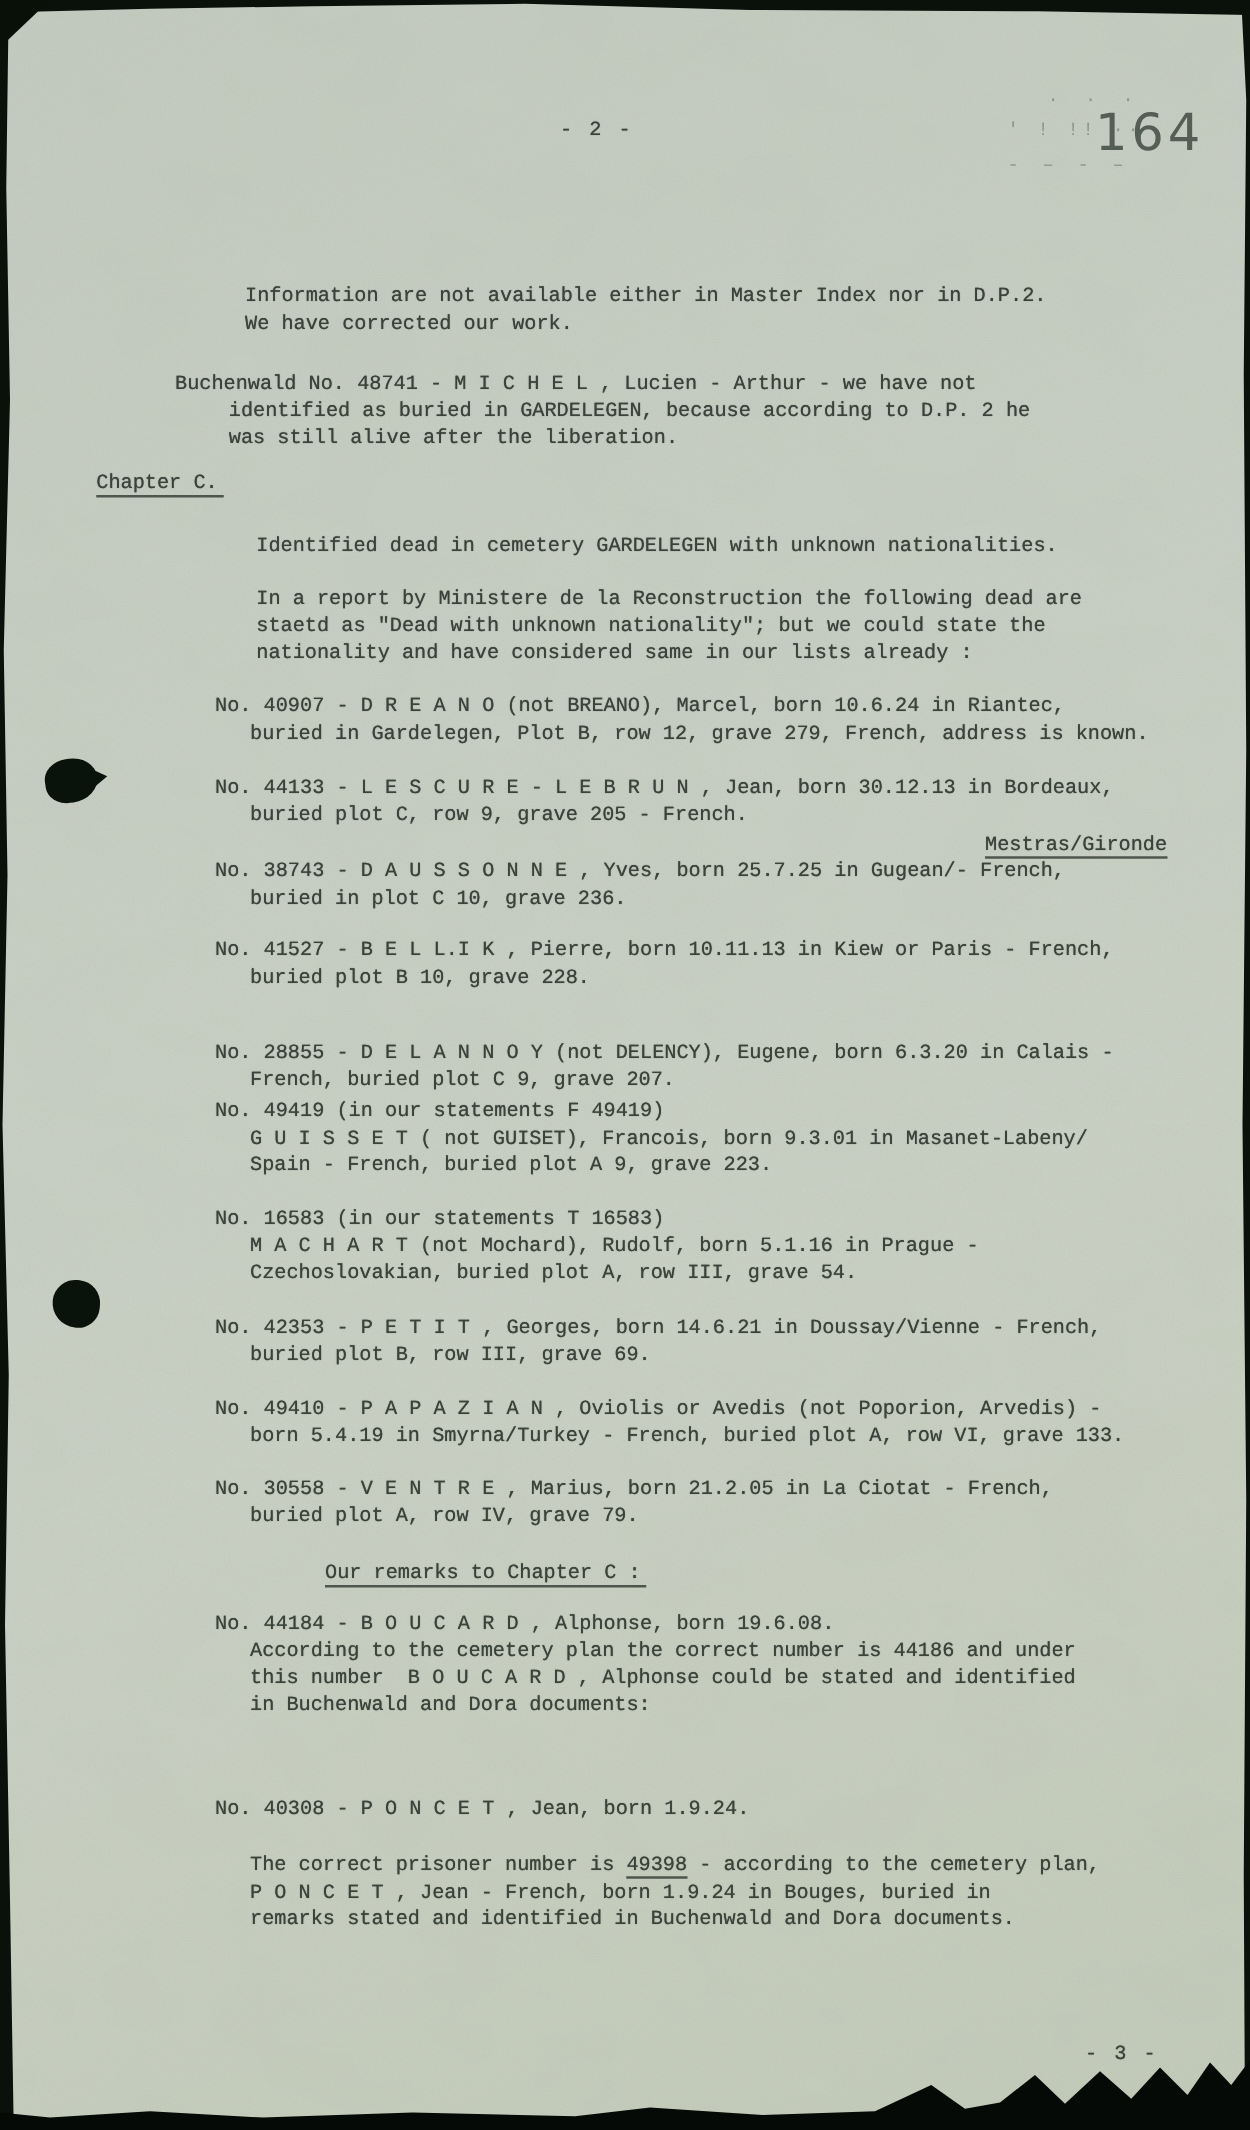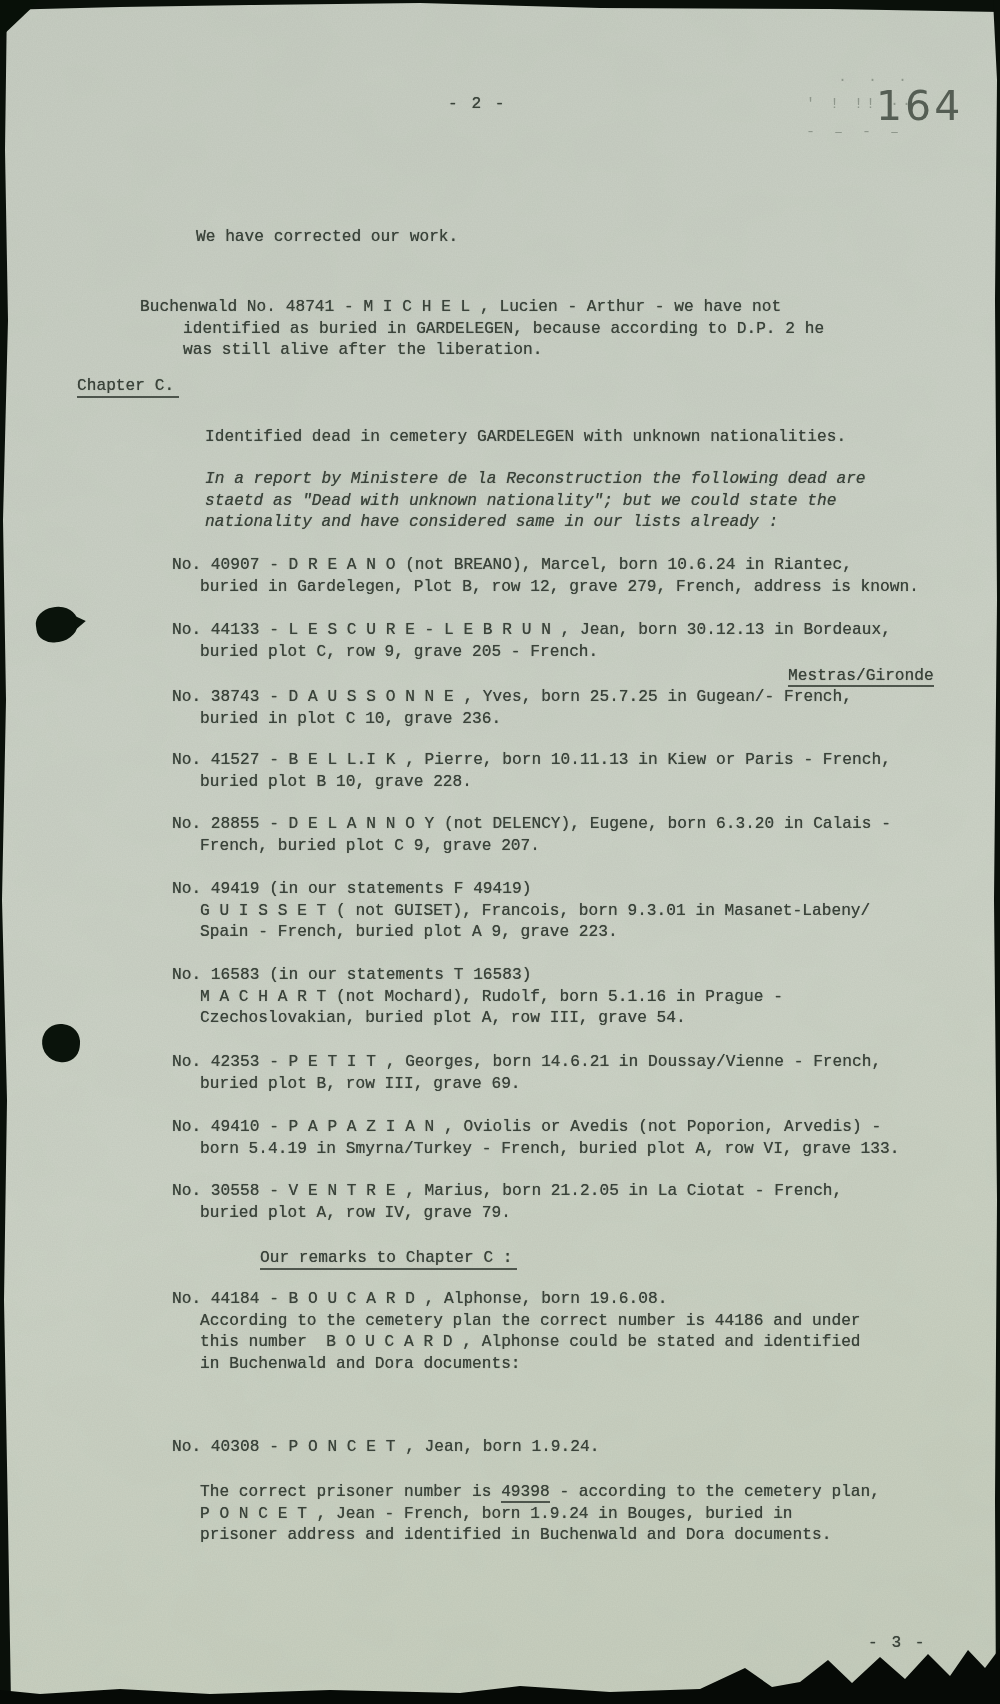--- a/index.html
+++ b/index.html
@@ -54,38 +54,39 @@
     <div class="tline">- 2 -</div>
   </div>
 
   <div class="faint" style="left:838px; top:72px; letter-spacing:6px;">·  ·  ·</div>
   <div class="faint" style="left:806px; top:96px; letter-spacing:3px;">'  ! !! ··</div>
   <div class="faint" style="left:806px; top:124px; letter-spacing:5px;">-  –  -  –</div>
 
   <div class="stamp-number">164</div>
 
   <div class="tblock" style="left:196px; top:227px;">
+    <div class="tline">Information are not available either in Master Index nor in D.P.2.</div>
     <div class="tline">We have corrected our work.</div>
   </div>
 
   <div class="tblock" style="left:140px; top:297px;">
     <div class="tline">Buchenwald No. 48741 - M I C H E L , Lucien - Arthur - we have not</div>
     <div class="tline ind43">identified as buried in GARDELEGEN, because according to D.P. 2 he</div>
     <div class="tline ind43">was still alive after the liberation.</div>
   </div>
 
   <div class="tblock" style="left:77px; top:376px;">
     <span class="tline u" style="padding-right:5px;">Chapter C.</span>
   </div>
 
   <div class="tblock" style="left:205px; top:427px;">
     <div class="tline">Identified dead in cemetery GARDELEGEN with unknown nationalities.</div>
   </div>
 
-  <div class="tblock" style="left:205px; top:469px;font-style:italic;">
+  <div class="tblock" style="left:205px; top:469px;">
     <div class="tline">In a report by Ministere de la Reconstruction the following dead are</div>
     <div class="tline">staetd as "Dead with unknown nationality"; but we could state the</div>
     <div class="tline">nationality and have considered same in our lists already :</div>
   </div>
 
   <div class="tblock" style="left:172px; top:555px;">
     <div class="tline">No. 40907 - D R E A N O (not BREANO), Marcel, born 10.6.24 in Riantec,</div>
     <div class="tline ind28">buried in Gardelegen, Plot B, row 12, grave 279, French, address is known.</div>
   </div>
 
@@ -101,21 +102,21 @@
   <div class="tblock" style="left:172px; top:687px;">
     <div class="tline">No. 38743 - D A U S S O N N E , Yves, born 25.7.25 in Gugean/- French,</div>
     <div class="tline ind28">buried in plot C 10, grave 236.</div>
   </div>
 
   <div class="tblock" style="left:172px; top:750px;">
     <div class="tline">No. 41527 - B E L L.I K , Pierre, born 10.11.13 in Kiew or Paris - French,</div>
     <div class="tline ind28">buried plot B 10, grave 228.</div>
   </div>
 
-  <div class="tblock" style="left:172px; top:814px;">
+  <div class="tblock" style="left:172px; top:832px;">
     <div class="tline">No. 28855 - D E L A N N O Y (not DELENCY), Eugene, born 6.3.20 in Calais -</div>
     <div class="tline ind28">French, buried plot C 9, grave 207.</div>
   </div>
 
   <div class="tblock" style="left:172px; top:879px;">
     <div class="tline">No. 49419 (in our statements F 49419)</div>
     <div class="tline ind28">G U I S S E T ( not GUISET), Francois, born 9.3.01 in Masanet-Labeny/</div>
     <div class="tline ind28">Spain - French, buried plot A 9, grave 223.</div>
   </div>
 
@@ -152,21 +153,21 @@
   </div>
 
 
   <div class="tblock" style="left:172px; top:1437px;">
     <div class="tline">No. 40308 - P O N C E T , Jean, born 1.9.24.</div>
   </div>
 
   <div class="tblock" style="left:200px; top:1482px;">
     <div class="tline"><span>The correct prisoner number is </span><span class="u2">49398</span><span> - according to the cemetery plan,</span></div>
     <div class="tline">P O N C E T , Jean - French, born 1.9.24 in Bouges, buried in</div>
-    <div class="tline">prisoner address and identified in Buchenwald and Dora documents.</div>
+    <div class="tline">remarks stated and identified in Buchenwald and Dora documents.</div>
   </div>
 
   <div class="tblock pagenum" style="left:868px; top:1633px;">
     <div class="tline">- 3 -</div>
   </div>
 
   <div class="hole hole1"></div>
   <div class="hole hole2"></div>
 
   <svg class="edges" width="1000" height="1704">

